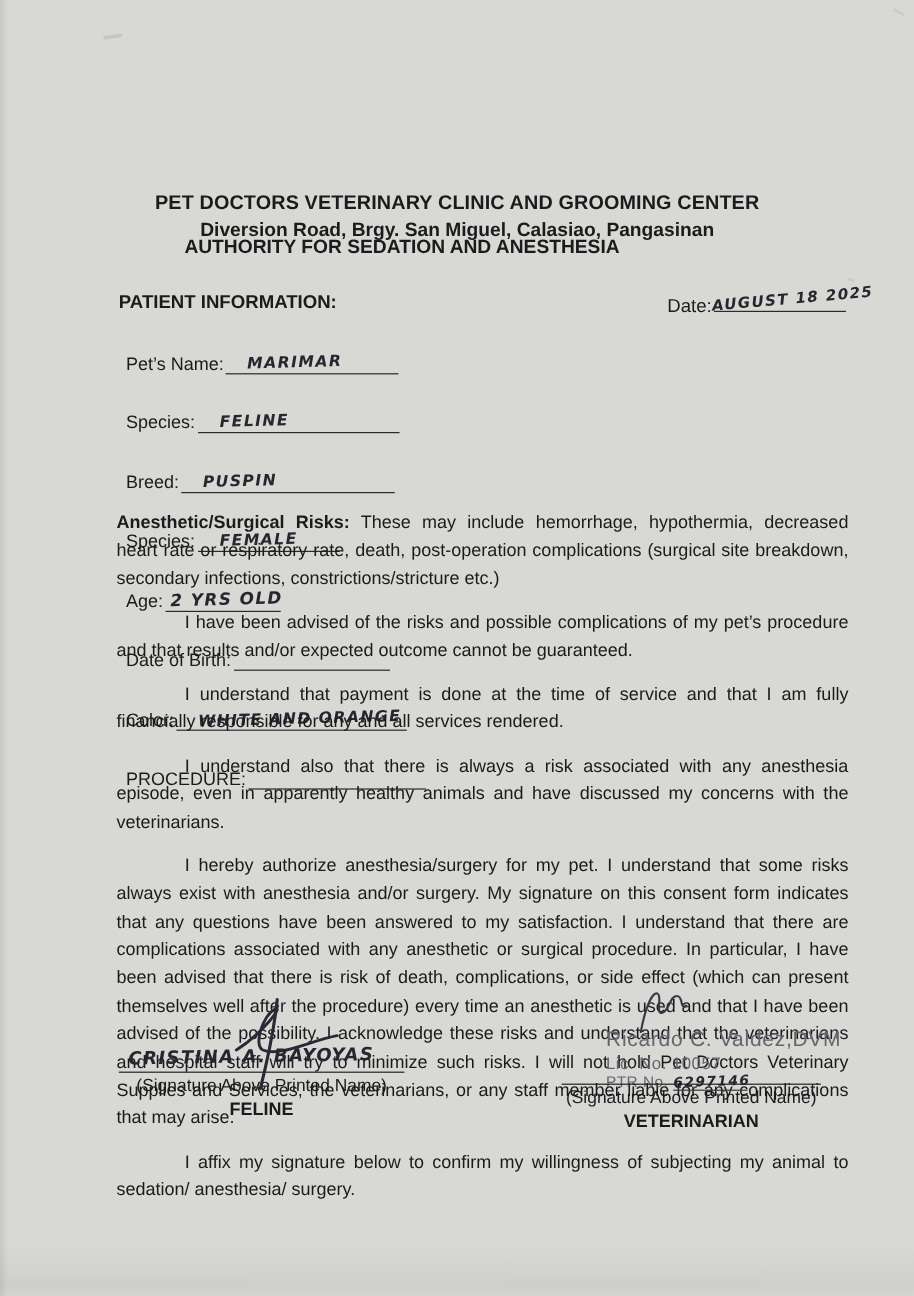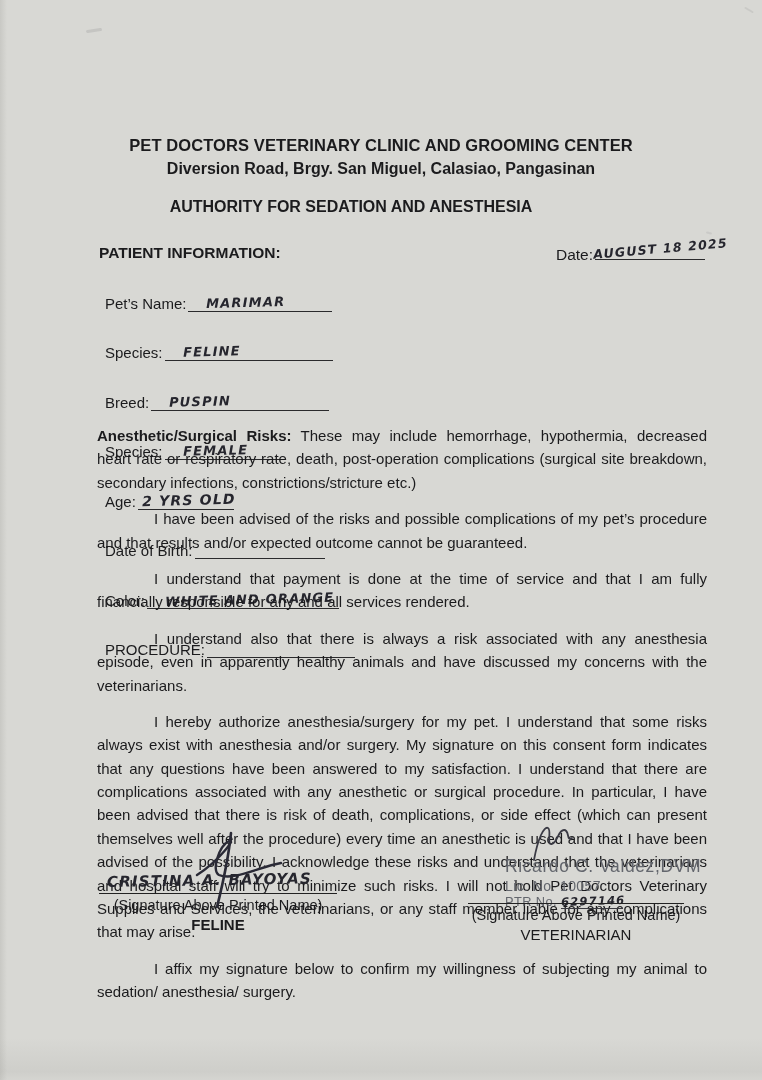--- a/index.html
+++ b/index.html
@@ -24,23 +24,23 @@
     content:"";position:absolute;left:0;top:0;bottom:0;width:7px;
     background:linear-gradient(90deg, rgba(130,130,125,0.18), rgba(130,130,125,0));
     pointer-events:none;
   }
   .smudge{position:absolute;background:rgba(110,110,112,0.35);border-radius:2px;pointer-events:none;}
   .smudge.s1{left:86px;top:29px;width:16px;height:3px;transform:rotate(-8deg);opacity:.5;}
   .smudge.s2{left:744px;top:9px;width:10px;height:2px;transform:rotate(30deg);opacity:.4;}
   .smudge.s3{left:706px;top:232px;width:6px;height:2px;transform:rotate(15deg);opacity:.35;}
 
   .header{position:absolute;top:136px;left:0;width:762px;text-align:center;}
-  .header .h1{font-size:16.5px;font-weight:bold;letter-spacing:.1px;}
+  .header .h1{font-size:16.5px;font-weight:bold;letter-spacing:.1px;margin-top:24px;}
   .header .h2{font-size:16px;font-weight:bold;margin-top:5px;}
-  .doc-title{position:absolute;top:198px;left:0;width:670px;text-align:center;font-size:16px;font-weight:bold;padding-left:16px;}
+  .doc-title{position:absolute;top:198px;left:0;width:670px;text-align:center;font-size:16px;font-weight:bold;}
 
   .patient{position:absolute;top:244px;left:99px;width:420px;font-size:15px;}
   .patient .section-label{font-weight:bold;font-size:15.5px;margin-bottom:2px;}
   .field-row{display:flex;align-items:flex-end;height:21.5px;white-space:nowrap;margin-top:28px;}
   .field-row .lbl{padding-left:6px;}
   .field-row .line{
     display:inline-block;border-bottom:1.4px solid #2a2a2c;height:17px;
     position:relative;margin-left:2px;
   }
   .hw{
@@ -69,21 +69,21 @@
   .vet-stamp .stamp-name{font-size:17.5px;letter-spacing:.6px;}
   .vet-stamp .stamp-lic{font-size:14px;margin-top:1px;letter-spacing:.4px;}
   .vet-stamp .stamp-ptr{font-size:12.8px;letter-spacing:.4px;display:flex;align-items:flex-end;}
   .vet-stamp .ptr-line{display:inline-block;width:62px;border-bottom:1.2px solid #3a3a40;height:13px;position:relative;margin-left:4px;}
   .vet-stamp .ptr-line .hw{position:absolute;left:0;bottom:0;font-size:11.5px;transform:rotate(-2deg);}
   .vet-sign-svg{position:absolute;left:528px;top:820px;}
 
   .sig-vet{position:absolute;left:468px;top:903px;width:216px;text-align:center;font-size:15px;}
   .sig-vet .sig-line{border-bottom:1.7px solid #222;height:0;margin-bottom:3px;}
   .sig-vet .caption{font-size:14.5px;}
-  .sig-vet .role{font-weight:normal;font-size:15px;margin-top:3px;}
+  .sig-vet .role{font-weight:bold;font-size:15px;margin-top:3px;}
 </style>
 </head>
 <body>
 
 <div class="page">
   <div class="smudge s1"></div>
   <div class="smudge s2"></div>
   <div class="smudge s3"></div>
 
   <div class="header">

